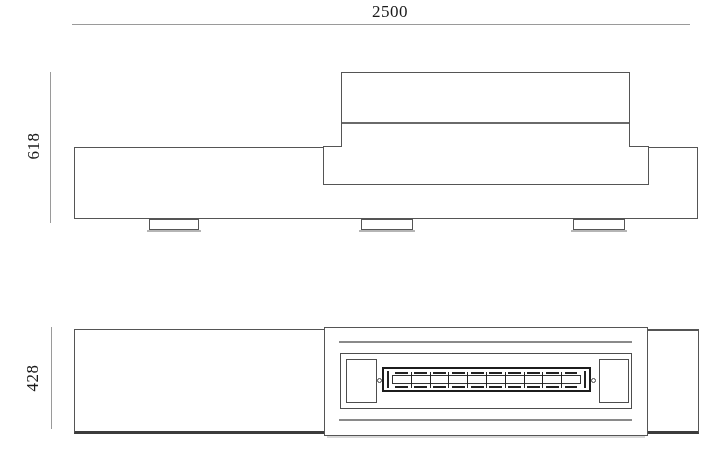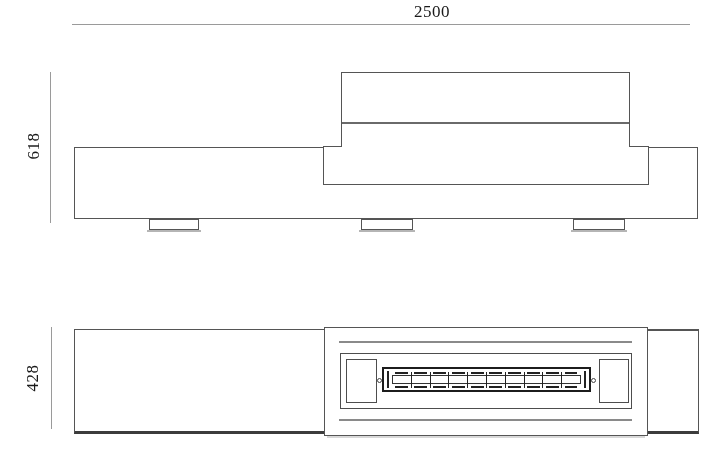--- a/index.html
+++ b/index.html
@@ -20,21 +20,21 @@
     color: #1a1a1a;
     font-size: 17px;
     letter-spacing: 0.5px;
     white-space: nowrap;
   }
   .dim-text.vertical { transform: rotate(-90deg); transform-origin: center center; }
   .dim-line { position: absolute; background: #9a9a9a; }
   .dim-line.h { height: 1px; }
   .dim-line.v { width: 1px; }
 
-  #dim-width-text  { left: 372px; top: 2px; width: 78px; text-align: right; }
+  #dim-width-text  { left: 372px; top: 2px; width: 78px; text-align: left; }
   #dim-width-line  { left: 72px;  top: 24px; width: 618px; }
   #dim-height-text { left: 4px;  top: 136px; width: 60px; text-align: center; }
   #dim-height-line { left: 50px; top: 72px; height: 151px; }
   #dim-depth-text  { left: 3px;  top: 368px; width: 60px; text-align: center; }
   #dim-depth-line  { left: 51px; top: 327px; height: 102px; }
 
   
   .box {
     position: absolute;
     background: #ffffff;

